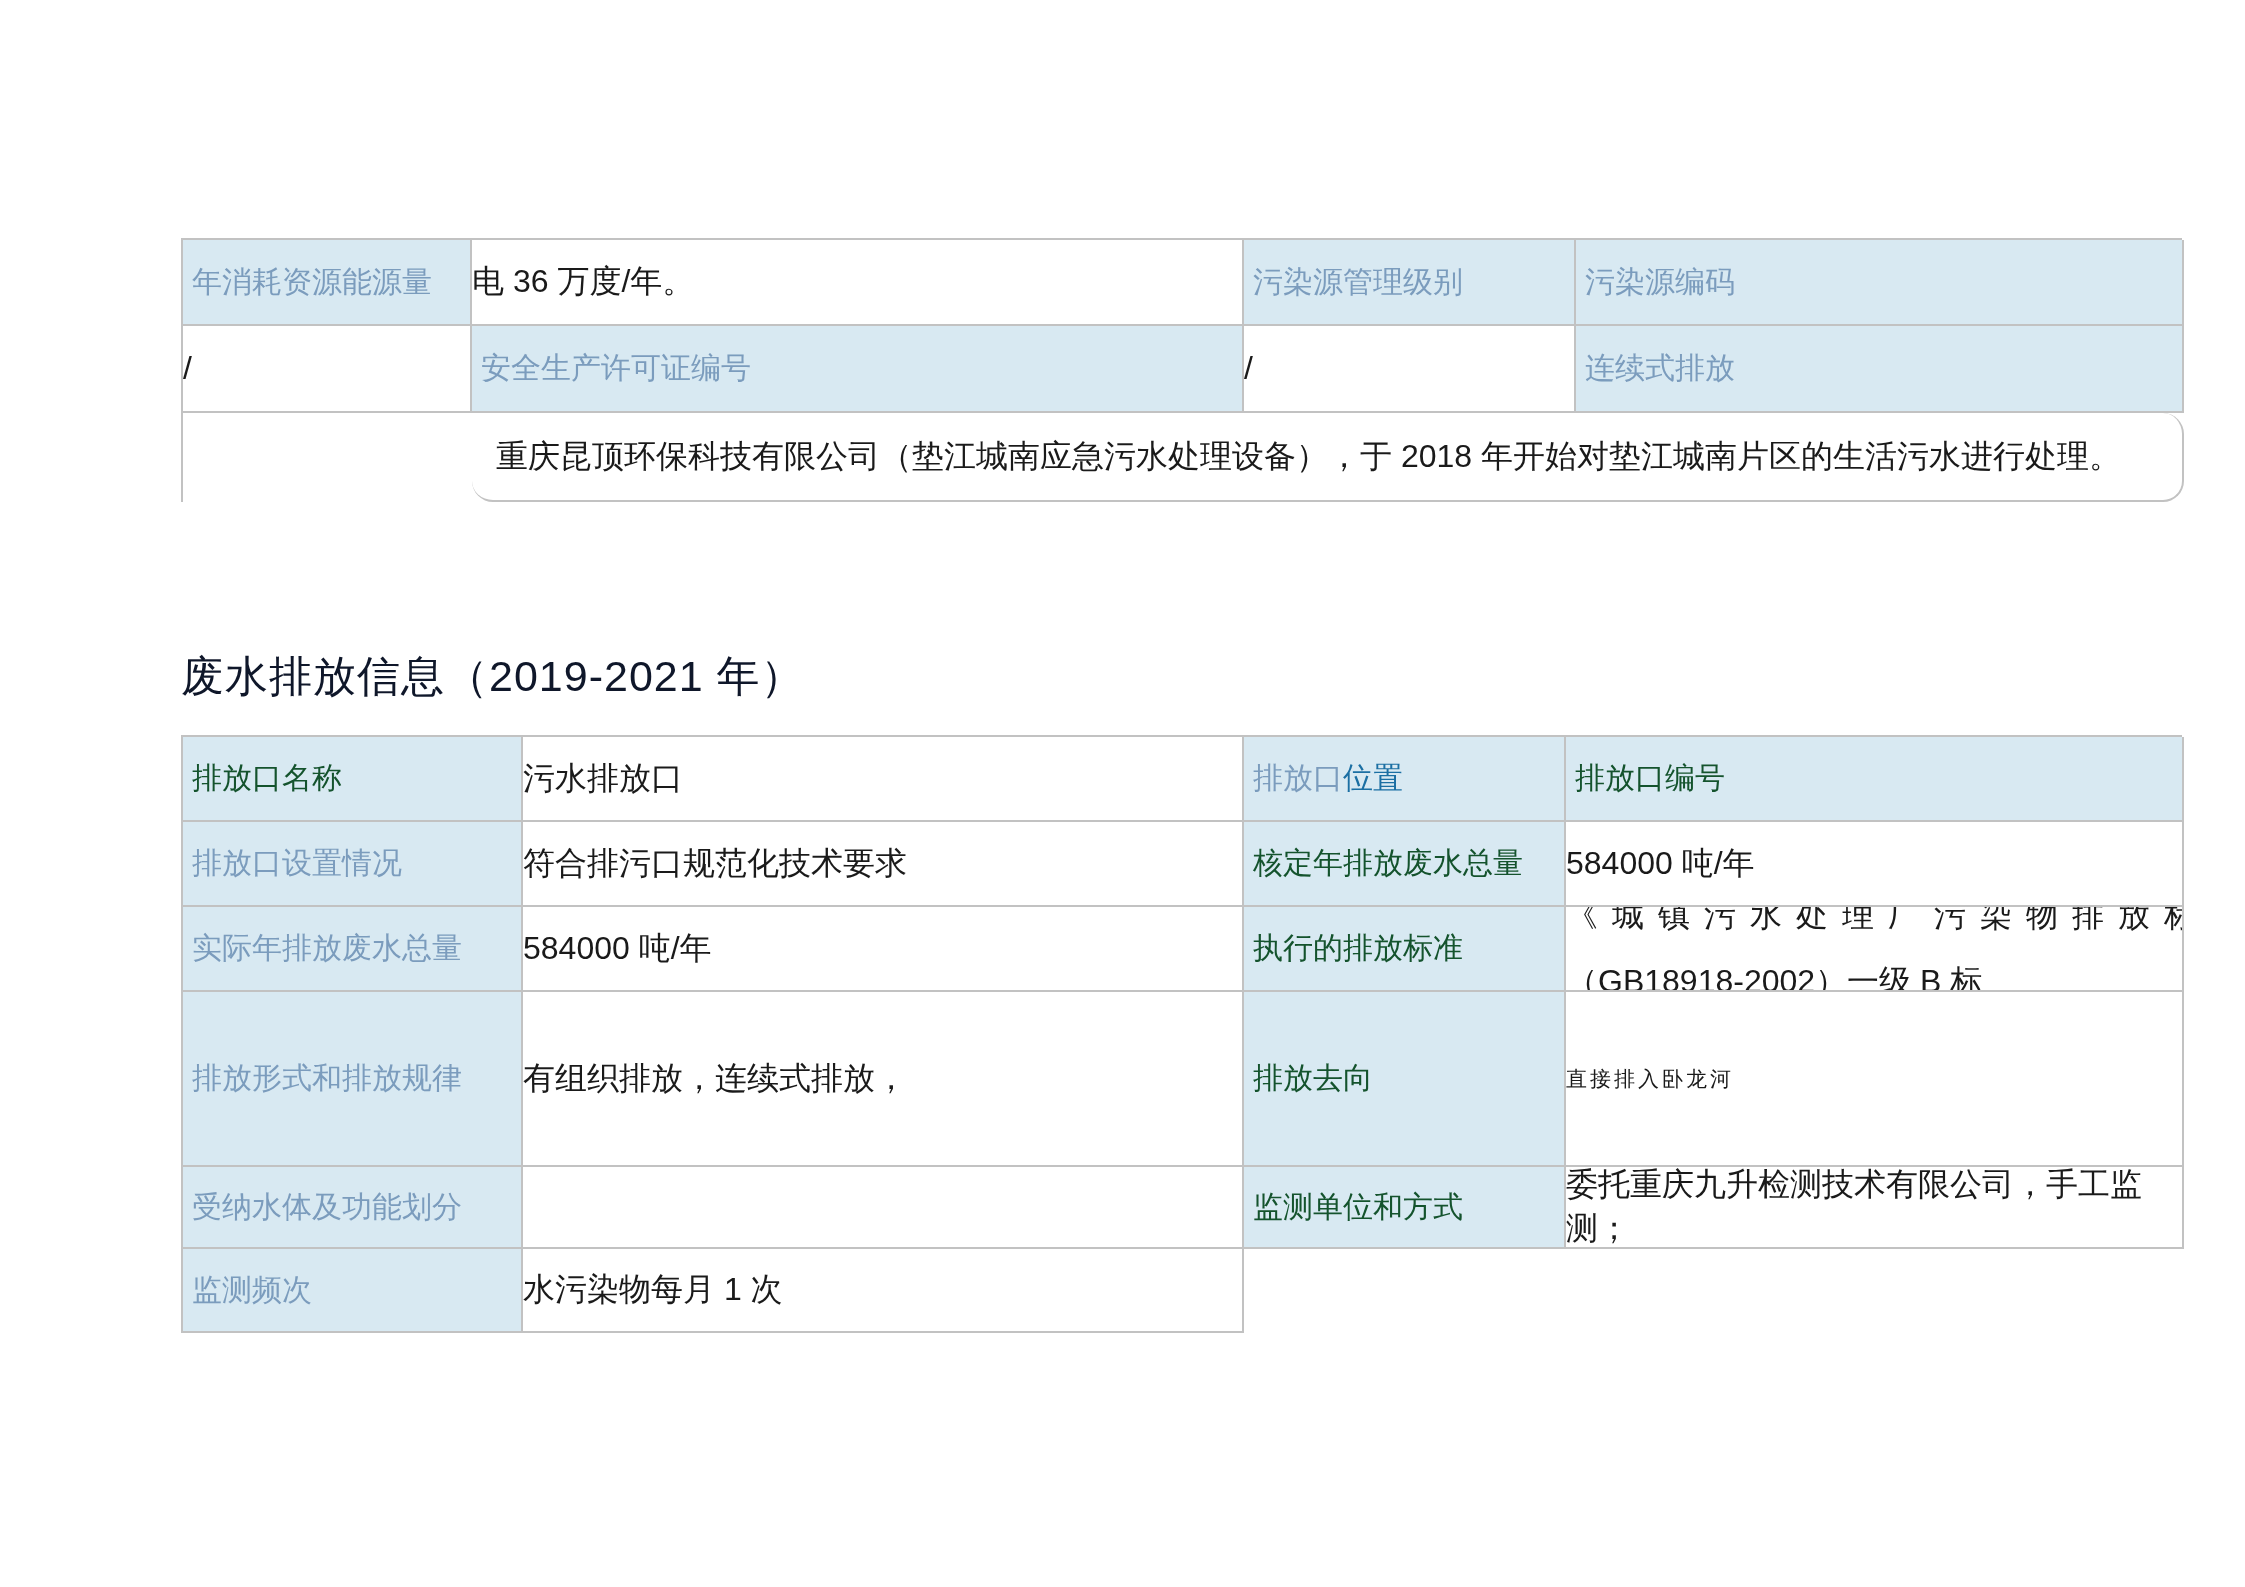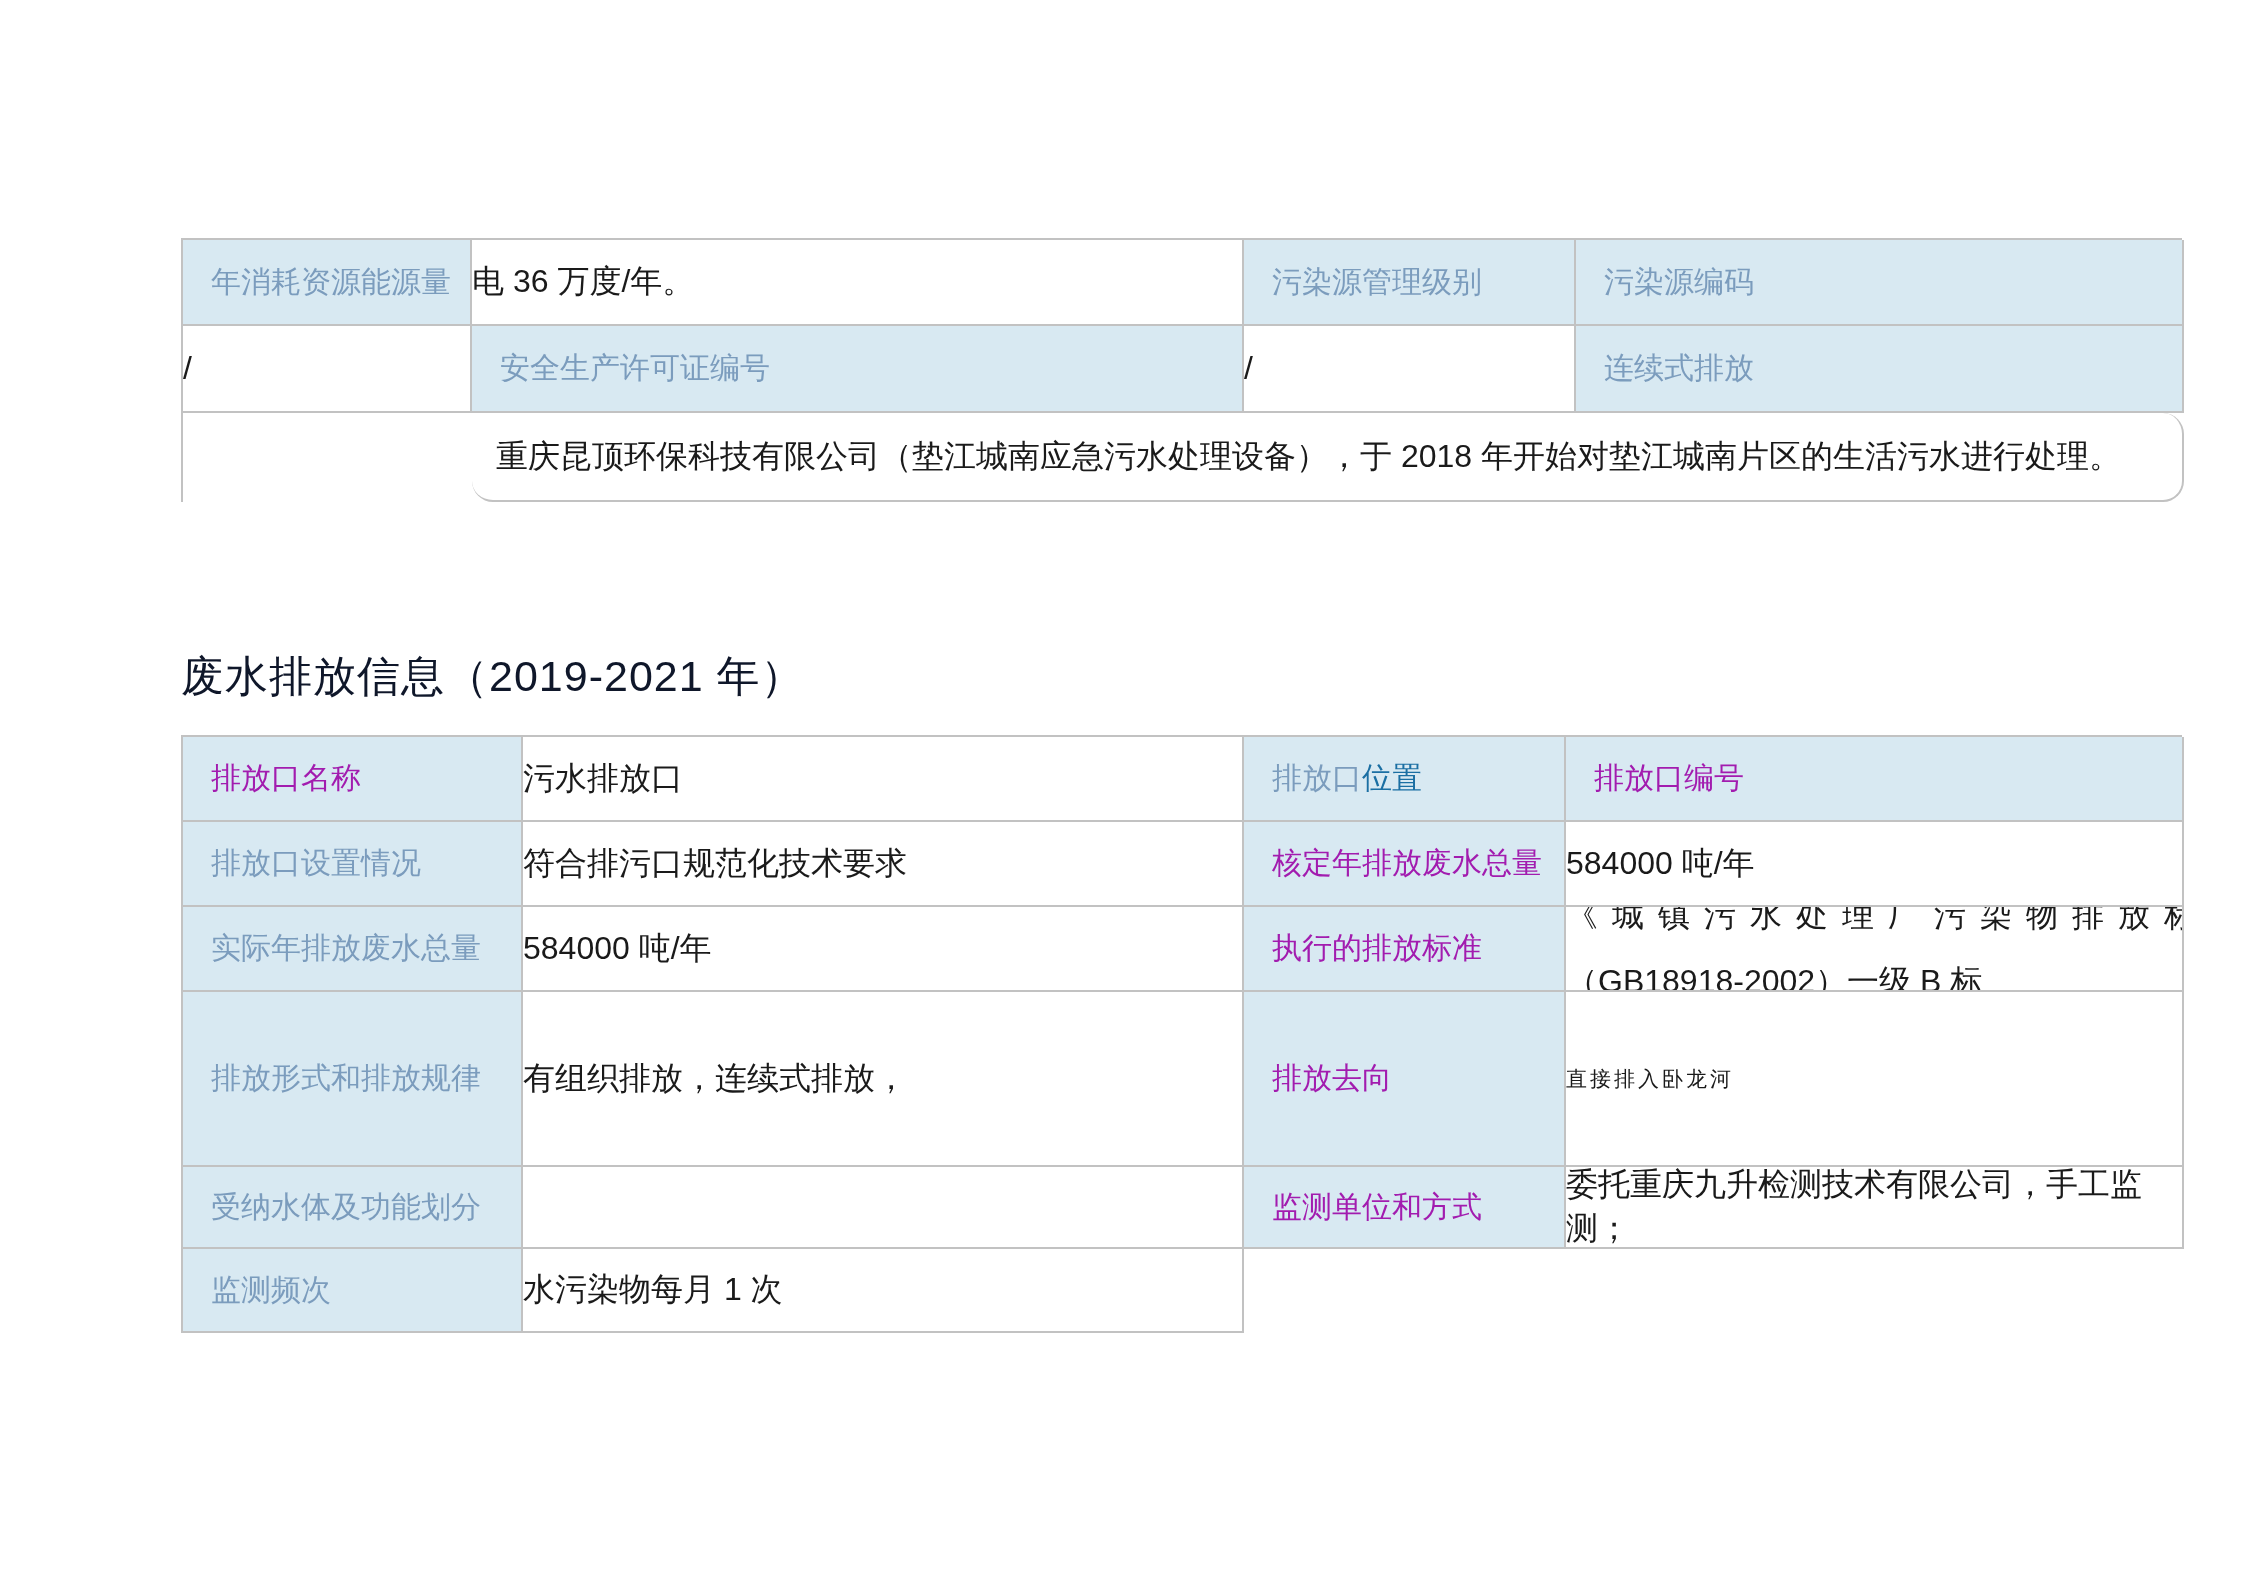--- a/index.html
+++ b/index.html
@@ -8,23 +8,23 @@
     font-family:"Liberation Sans","DejaVu Sans",sans-serif;color:#1a1a1a;
   }
   .grid-table{
     position:absolute;display:grid;border-top:2px solid #c2c2c2;border-left:2px solid #c2c2c2;
     background:#fff;box-sizing:border-box;
   }
   .cell{
     border-right:2px solid #c2c2c2;border-bottom:2px solid #c2c2c2;
     display:flex;align-items:center;box-sizing:border-box;overflow:hidden;
   }
-  .label-cell{background:#d8e9f2;padding-left:28px;font-size:30px;}
+  .label-cell{background:#d8e9f2;padding-left:9px;font-size:30px;}
   .value-cell{background:#ffffff;font-size:32px;}
-  .lbl-strong{color:#a21caf;}
+  .lbl-strong{color:#14532d;}
   .lbl-muted{color:#7b9cbd;}
   .lbl-dark{color:#1b6fa3;}
   #facility-table{left:181px;top:238px;width:2001px;grid-template-columns:289px 772px 332px 608px;grid-template-rows:86px 87px 89px;}
   #waste-table{left:181px;top:735px;width:2001px;grid-template-columns:340px 721px 322px 618px;grid-template-rows:85px 85px 85px 175px 82px 84px;}
   .span3{grid-column:2 / 5;}
   .intro-value{text-indent:24px;border-radius:21px;}
   .std-cell{flex-direction:column;align-items:flex-start;justify-content:center;gap:30px;}
   .std-line1{letter-spacing:14px;line-height:1.1;white-space:nowrap;}
   .std-line2{line-height:1.1;white-space:nowrap;}
   .serif-small{font-family:Liberation Serif, serif;font-size:21px;letter-spacing:3px;}

